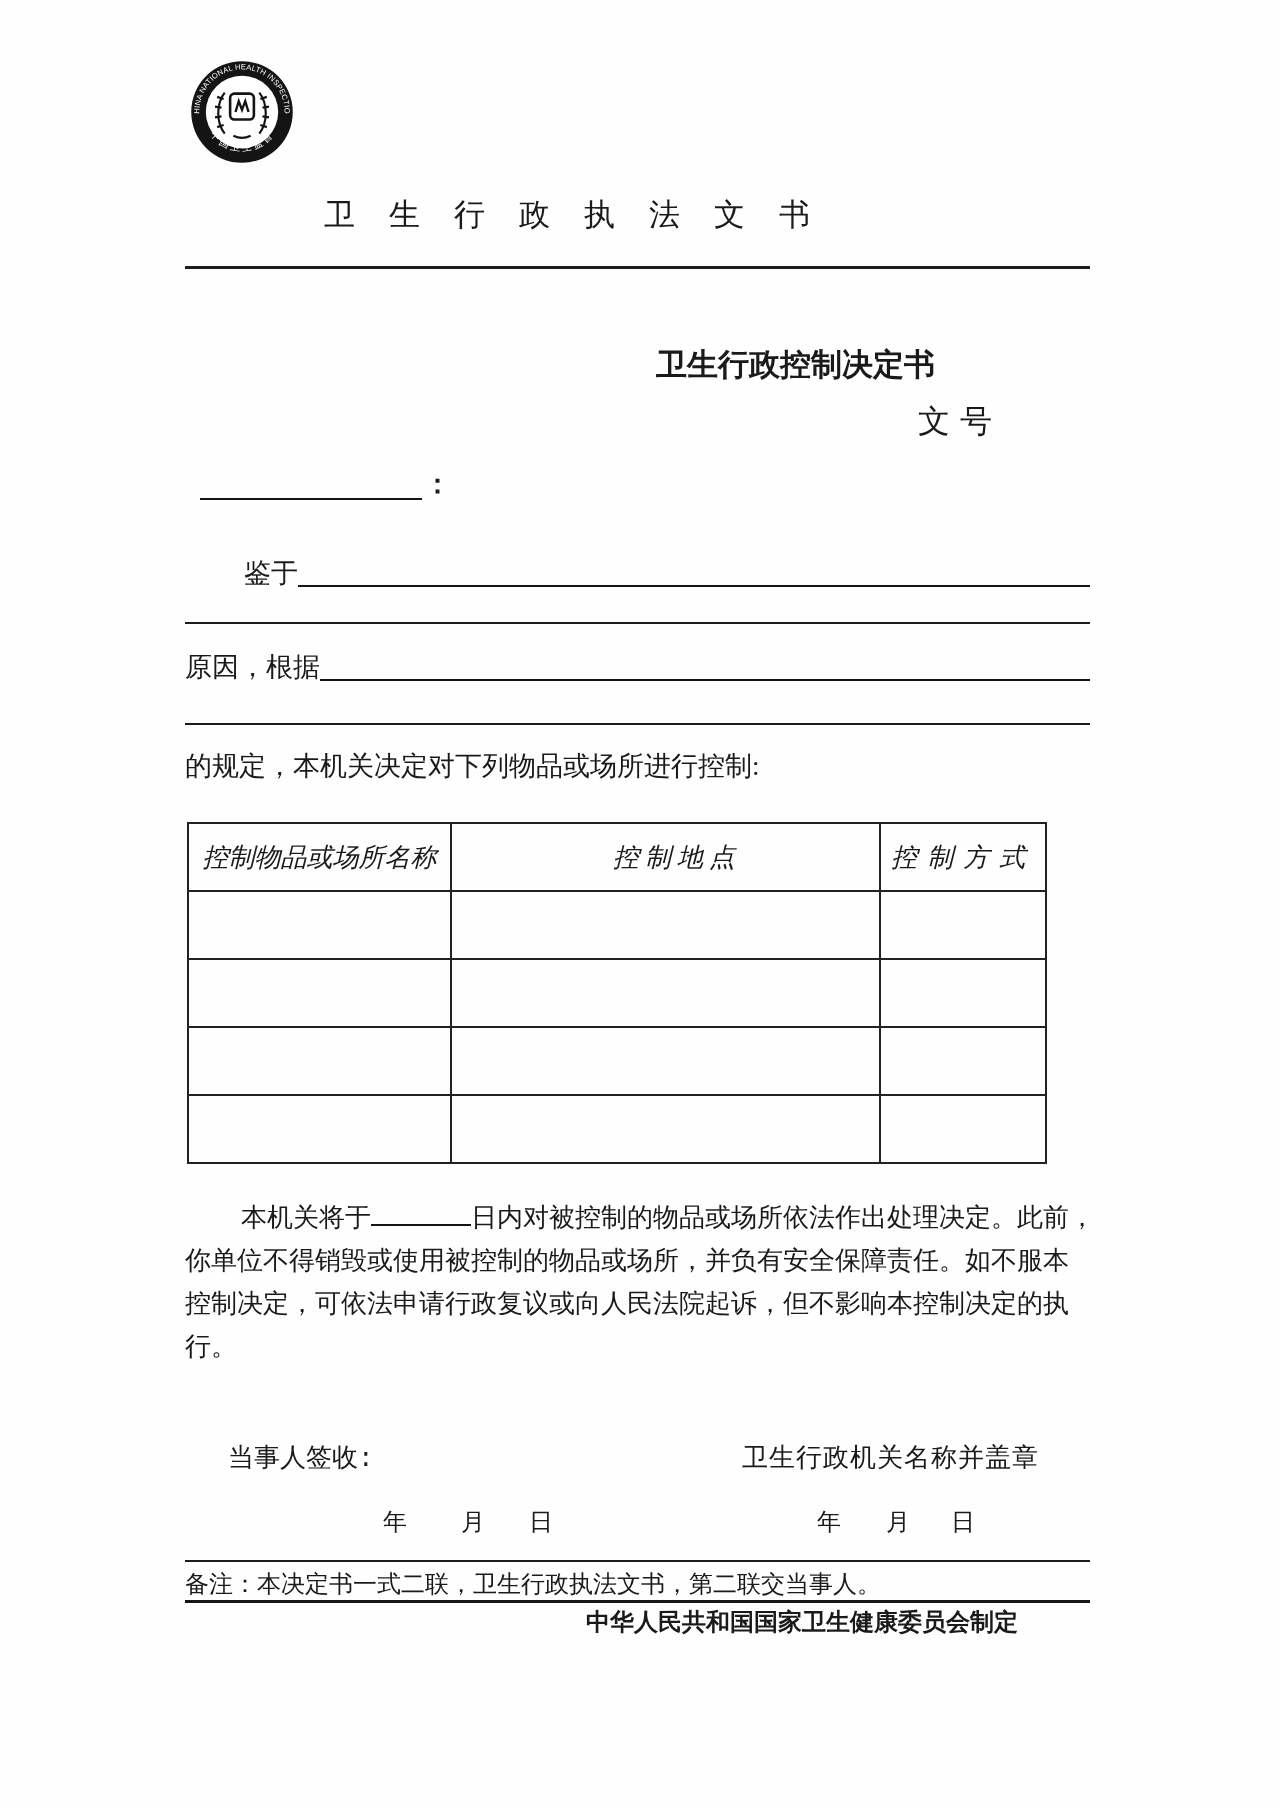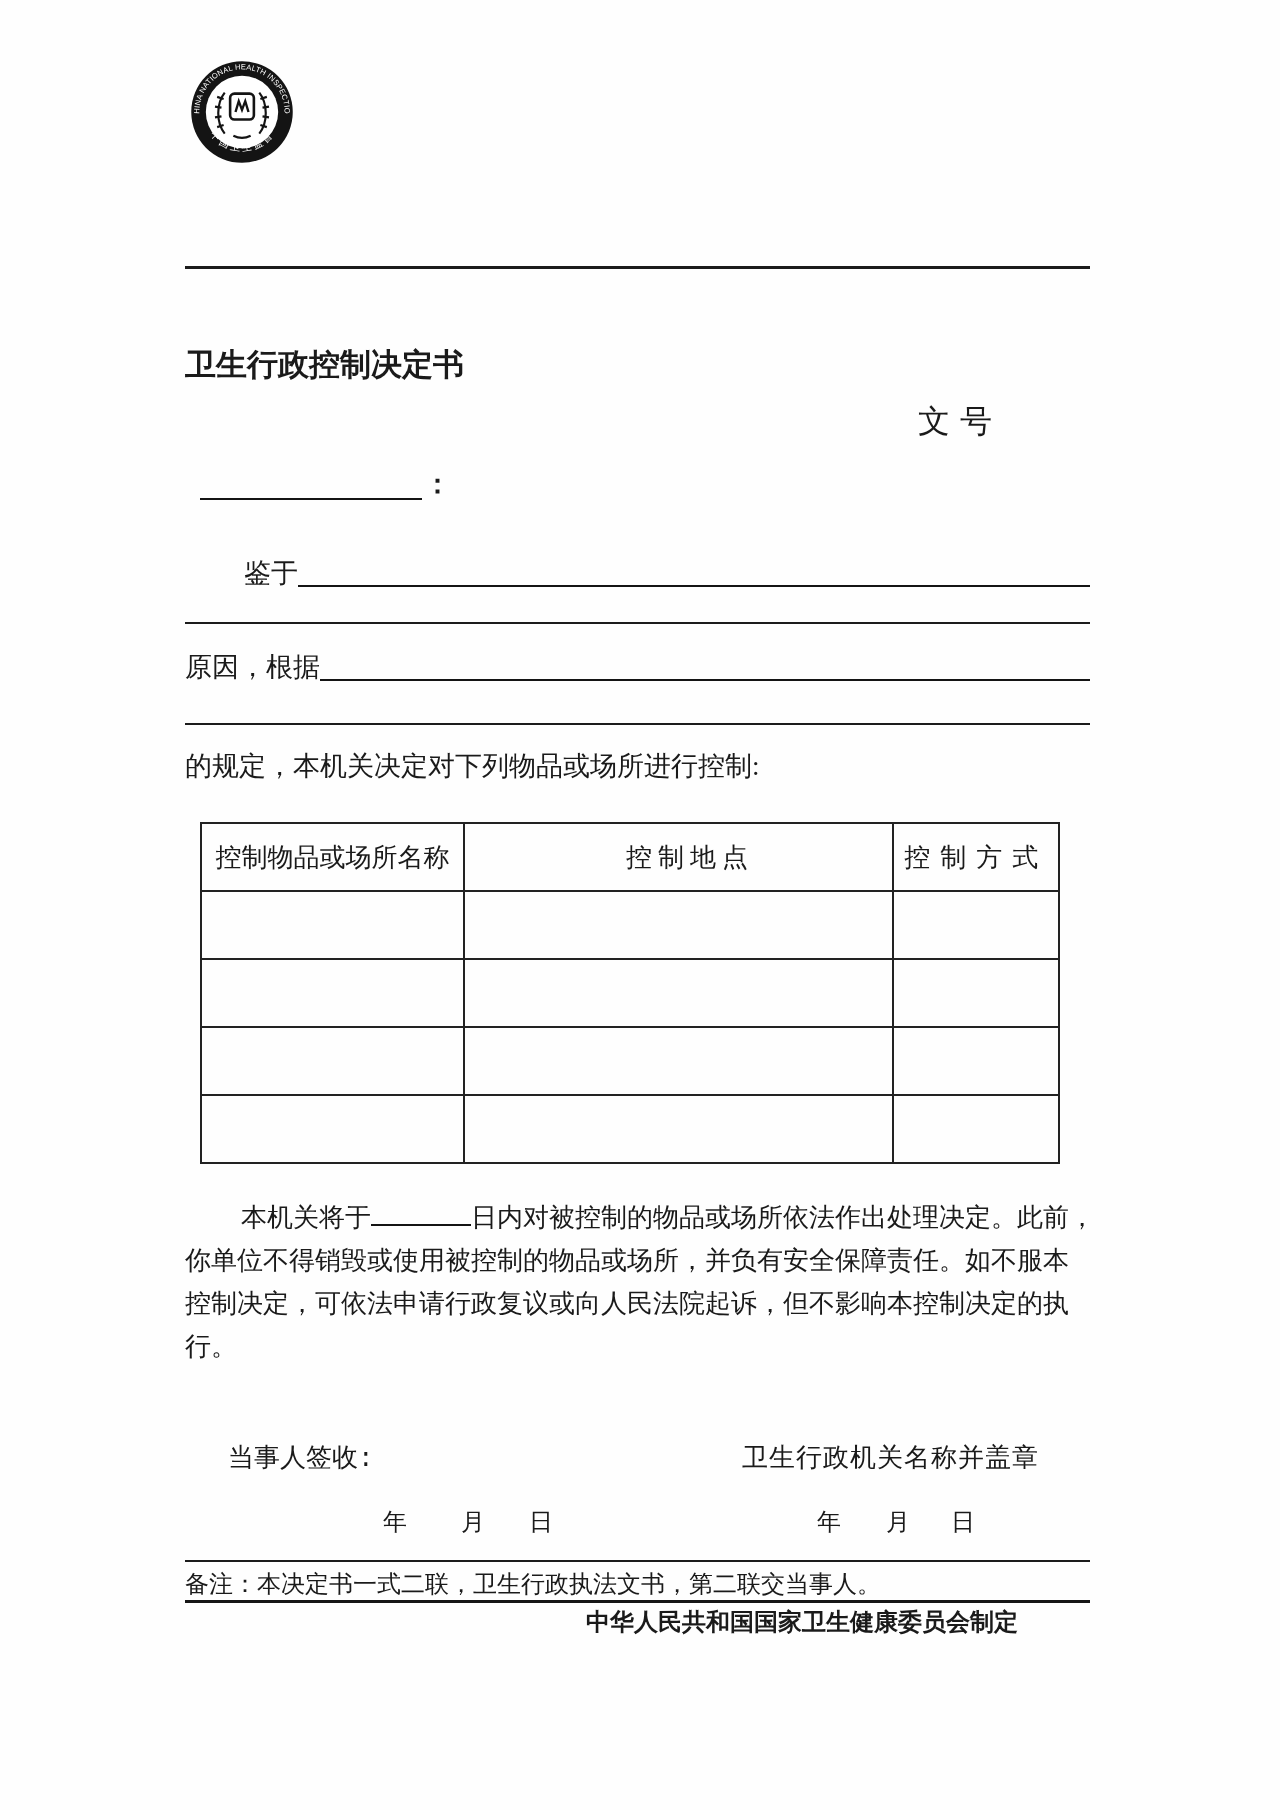--- a/index.html
+++ b/index.html
@@ -15,41 +15,41 @@
   .seal{position:absolute;left:186px;top:58px;width:112px;height:108px;}
   
   .category-title{
     position:absolute;left:185px;top:194px;width:730px;
     text-align:center;font-size:31px;letter-spacing:34px;padding-left:34px;
     font-weight:400;white-space:nowrap;
   }
   .rule-top{position:absolute;left:185px;top:266px;width:905px;height:3px;background:#1c1c1c;}
   .doc-title{
     position:absolute;left:185px;top:344px;width:750px;
-    text-align:left;font-size:31px;font-weight:700;
+    text-align:right;font-size:31px;font-weight:700;
     font-family:"Liberation Sans","DejaVu Sans",sans-serif;
     white-space:nowrap;
   }
   .doc-number{position:absolute;left:918px;top:400px;font-size:32px;letter-spacing:10px;}
   
   .recipient-blank{position:absolute;left:200px;top:466px;width:222px;height:32px;border-bottom:2px solid #141414;}
   .recipient-colon{position:absolute;left:424px;top:466px;font-size:27px;font-weight:700;}
   
   .bodyline{position:absolute;left:185px;width:905px;display:flex;align-items:flex-end;font-size:27px;line-height:38px;white-space:nowrap;text-align:right;}
   .bodyline .fill-blank{flex:1;border-bottom:2px solid #141414;margin-bottom:5px;height:30px;}
   .line-jianyu{top:554px;}
   .line-jianyu .lbl{margin-left:59px;}
   .rule-mid1{position:absolute;left:185px;top:622px;width:905px;height:2px;background:#1c1c1c;}
   .line-yinyin{top:648px;}
   .rule-mid2{position:absolute;left:185px;top:723px;width:905px;height:2px;background:#1c1c1c;}
   .line-guiding{position:absolute;left:185px;top:748px;font-size:27px;white-space:nowrap;}
   
   .control-table{
-    position:absolute;left:200px;top:822px;width:860px;height:340px;
-    border-collapse:collapse;table-layout:fixed;
+    position:absolute;left:187px;top:822px;width:860px;height:340px;
+    border-collapse:collapse;table-layout:fixed;font-style:italic;
   }
   .control-table th,.control-table td{border:2px solid #222;}
   .control-table th{
     height:64px;font-size:26px;font-weight:400;vertical-align:middle;text-align:center;
   }
   .control-table td{height:64px;}
   .col1{width:260px;}
   .col2{width:425px;}
   .col3{width:164px;}
   th.col2{letter-spacing:6px;padding-left:24px;}
@@ -105,20 +105,21 @@
       <path d="M33,62 l-6,2 M31,54 l-6,1 M31,46 l-6,-1 M33,38 l-6,-2"></path>
       <path d="M67,62 l6,2 M69,54 l6,1 M69,46 l6,-1 M67,38 l6,-2"></path>
     </g>
 
     <g>
       <rect x="39" y="33" width="22" height="24" rx="4" fill="none" stroke="#141414" stroke-width="2.4"></rect>
       <path d="M44,50 l3,-10 l3,8 l3,-8 l3,10" fill="none" stroke="#141414" stroke-width="2.2"></path>
     </g>
   </svg>
 
+  <div class="category-title">卫生行政执法文书</div>
   <div class="rule-top"></div>
   <div class="doc-title">卫生行政控制决定书</div>
   <div class="doc-number">文号</div>
 
   <div class="recipient-blank"></div>
   <div class="recipient-colon">：</div>
 
   <div class="bodyline line-jianyu">
     <span class="lbl">鉴于</span>
     <span class="fill-blank"></span>

